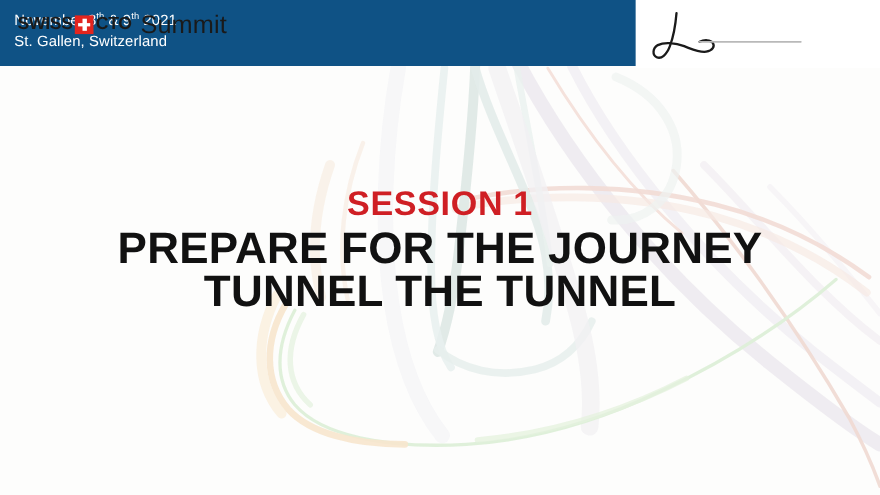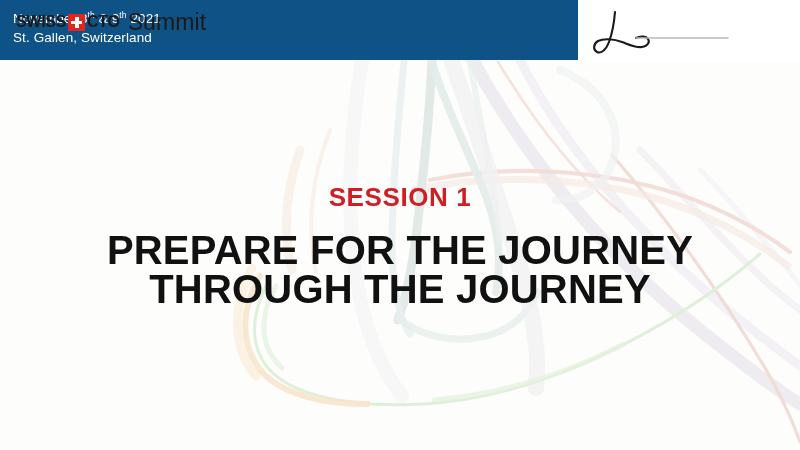--- a/index.html
+++ b/index.html
@@ -148,26 +148,26 @@
   #title-block {
     position: absolute;
     left: 0;
     top: 163px;
     width: 800px;
     text-align: center;
     z-index: 2;
   }
 
   #session-label {
-    font-size: 26px;
+    font-size: 31px;
     font-weight: 700;
     color: #cf1f24;
     letter-spacing: 0.6px;
     line-height: 36px;
-    margin: 16px;
+    margin: 4px;
   }
 
   .title-line {
     font-size: 40px;
     font-weight: 700;
     color: #111111;
     letter-spacing: 0.2px;
     line-height: 39px;
     margin: 0;
     white-space: nowrap;
@@ -244,16 +244,16 @@
     <path d="M37 12 C 36 24, 34 34, 31 42 C 28 50, 23 54, 19 52
              C 15 50, 15 44, 20 41 C 26 38, 36 39, 44 42
              C 52 45, 58 48, 64 47 C 70 46, 72 42, 70 39
              C 68 36, 62 36, 58 38" fill="none" stroke="#1a1a1a" stroke-width="2.1" stroke-linecap="round"></path>
     <path d="M58 38 L 150 38" fill="none" stroke="#b9b9b9" stroke-width="1.6" stroke-linecap="round"></path>
   </svg>
 
   <div id="title-block">
     <div id="session-label">SESSION 1</div>
     <div id="title-line-1" class="title-line">PREPARE FOR THE JOURNEY</div>
-    <div class="title-line">THROUGH THE JOURNEY</div>
+    <div class="title-line">TUNNEL THE TUNNEL</div>
   </div>
 
 </div>
 
 </body></html>

